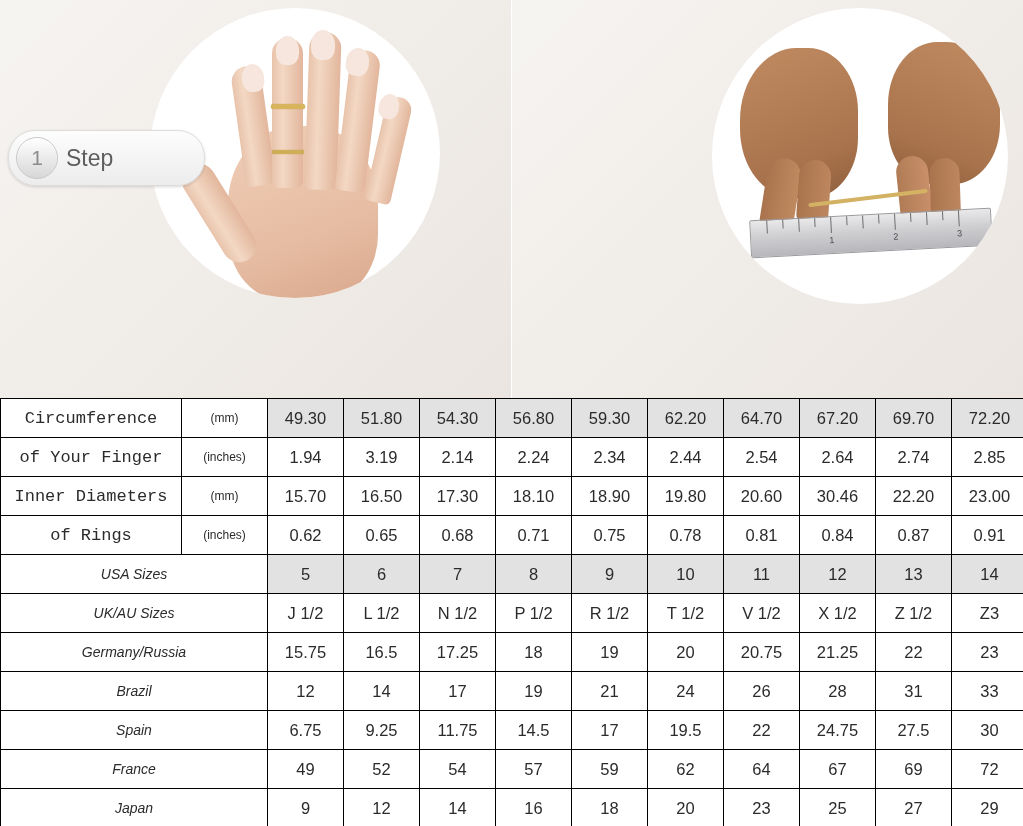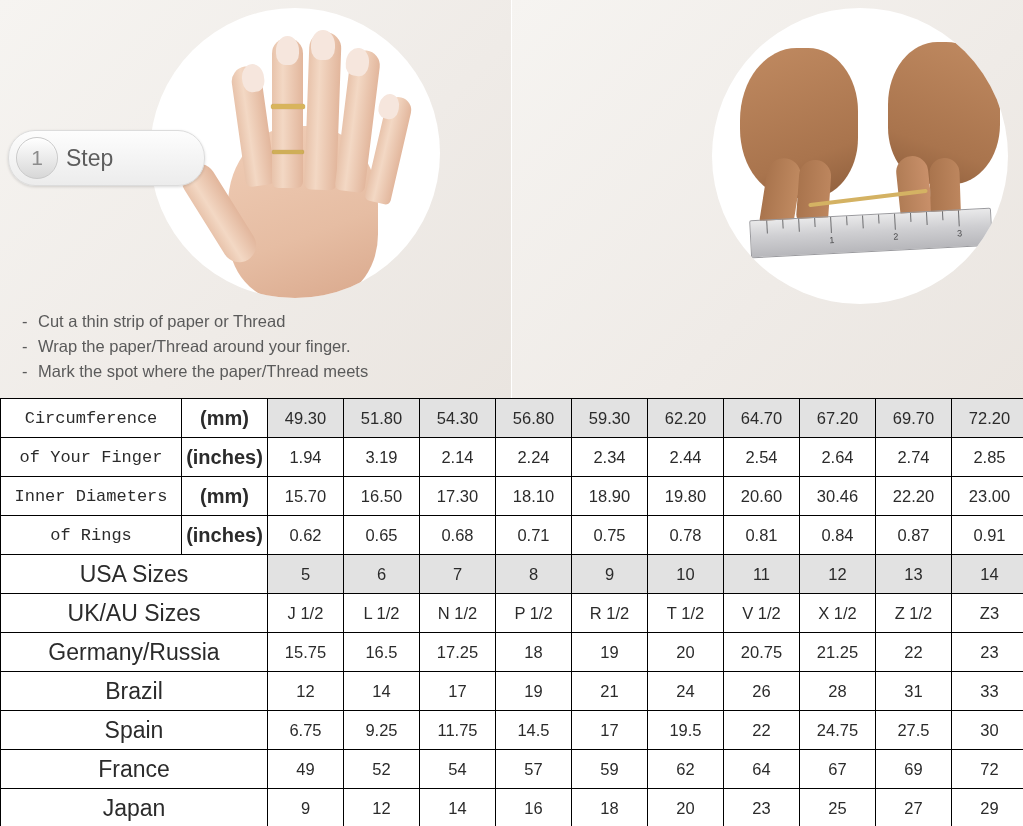--- a/index.html
+++ b/index.html
@@ -174,27 +174,27 @@
     white-space: nowrap;
   }
   td.rowlabel {
     text-align: center;
     font-size: 17px;
     padding: 0 6px;
     font-family: Liberation Mono, monospace;
   }
   td.rowlabel-left {
     text-align: left;
-    font-size: 23px;
+    font-size: 14px;
     padding-left: 7px;
+    font-style: italic;
   }
   td.unit {
-    font-size: 20px;
+    font-size: 12px;
     text-align: center;
-    font-weight: bold;
   }
   td.shaded {
     background: #e2e2e2;
   }
 </style>
 </head>
 <body>
 
 <div class="page">
 
@@ -227,25 +227,20 @@
           <div class="ring-band" style="left:121px; top:96px; width:34px;"></div>
           <div class="ring-band" style="left:122px; top:142px; width:32px; height:4px; background:#cfae58;"></div>
         </div>
       </div>
 
       <div class="step-pill left">
         <div class="step-num">1</div>
         <div class="step-label">Step</div>
       </div>
 
-      <div class="bullets left">
-        <div><span class="dash">-</span><span>Cut a thin strip of paper or Thread</span></div>
-        <div><span class="dash">-</span><span>Wrap the paper/Thread around your finger.</span></div>
-        <div><span class="dash">-</span><span>Mark the spot where the paper/Thread meets</span></div>
-      </div>
     </div>
 
     <div class="step-panel right">
 
       <div class="photo-circle right">
         <div class="hand-wrap">
 
           <div class="palm" style="left:28px; top:40px; width:118px; height:150px; border-radius:48% 42% 40% 46%; background:linear-gradient(160deg,#c08a61 0%, #a9744d 70%, #8d5d3b 100%);"></div>
           <div class="finger" style="left:52px; top:150px; width:34px; height:70px; transform:rotate(9deg); background:linear-gradient(90deg,#a9744d,#c08a61);"></div>
           <div class="finger" style="left:86px; top:152px; width:32px; height:62px; transform:rotate(4deg); background:linear-gradient(90deg,#a9744d,#bd865e);"></div>

